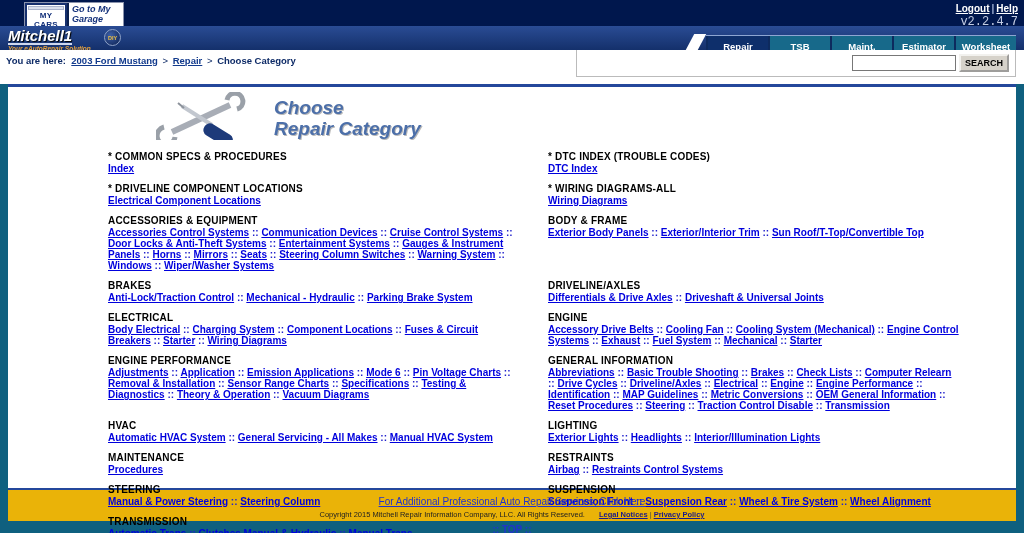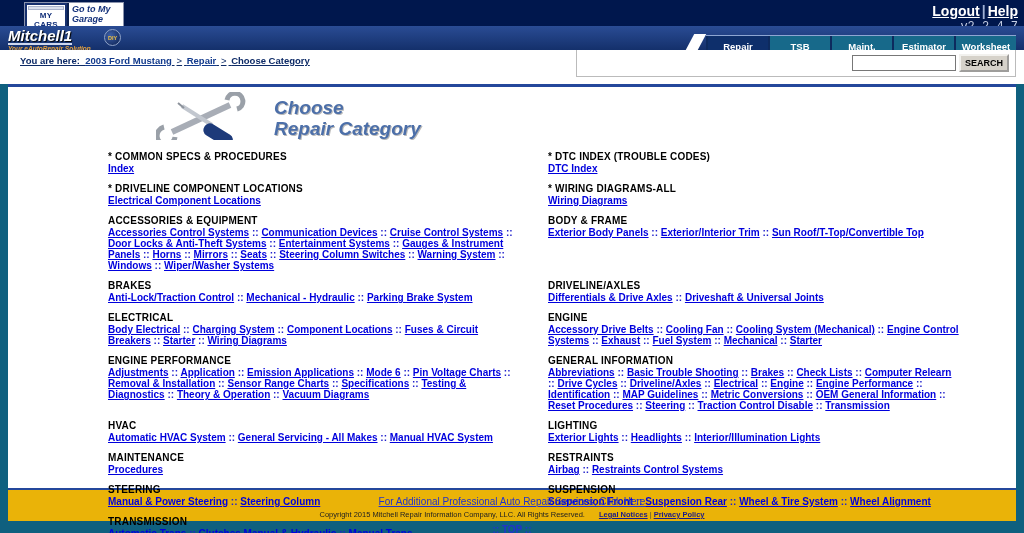--- a/index.html
+++ b/index.html
@@ -10,21 +10,21 @@
   .topbar { height:26px; background:#00174d; position:relative; }
   .garage-group { position:absolute; left:4px; top:2px; display:flex;
     border:1px solid #8a93ad; background:#fff;margin-left:20px; }
   .plate { width:42px; border:2px solid #16306e; background:#fff; padding:1px; }
   .plate-strip { height:4px; background:#d9dfec; border:1px solid #aab4cc; margin-bottom:1px; }
   .plate-text { font-size:8px; font-weight:bold; color:#12307a; text-align:center; letter-spacing:0.3px; }
   .garage-btn { width:56px; background:#fff; border-left:2px solid #0a1f4d;
     font-style:italic; font-weight:bold; font-size:9px; line-height:10px;
     color:#12307a; padding:1px 3px; cursor:pointer; }
   .top-right { position:absolute; right:6px; top:3px; text-align:right; }
-  .session-links { font-size:14px; font-weight:bold; color:#fff; }
+  .session-links { font-size:10px; font-weight:bold; color:#fff; }
   .session-links a { color:#fff; text-decoration:underline; cursor:pointer; }
   .session-sep { color:#9fb0d4; padding:0 2px; }
   .version { font-size:12px; color:#c3cde3; margin-top:1px;font-family:Liberation Mono, monospace; }
 
   
   .brandbar { height:24px; background:linear-gradient(#2a4c94,#14306b); position:relative; }
   .logo { position:absolute; left:8px; top:1px; }
   .logo-text { font-style:italic; font-weight:bold; font-size:15px; color:#fff;
     text-shadow:1px 1px 1px #000; border-bottom:2px solid #cfd8ee; display:inline-block; line-height:14px; }
   .logo-tagline { font-size:6.5px; color:#e8a33d; font-style:italic; font-weight:bold; }
@@ -36,21 +36,21 @@
     border-top:1px solid #8ea6d2; }
   .tab-bar::before { content:''; position:absolute; left:-16px; top:-2px; bottom:0;
     width:12px; background:#fff; transform:skewX(-28deg); }
   .tab { width:62px; background:#17698a; border-left:2px solid #0d2a5e;
     text-align:center; cursor:pointer; }
   .tab.active { background:#0e2f6b; }
   .tab-label { color:#fff; font-size:9.5px; font-weight:bold; text-decoration:underline; line-height:14px; }
 
   
   .breadcrumb-band { height:34px; background:#fff; position:relative; }
-  .breadcrumb { padding:5px 0 0 20px; font-size:9.5px; font-weight:bold; color:#0d2a66;text-decoration:underline; }
+  .breadcrumb { padding:5px 0 0 6px; font-size:9.5px; font-weight:bold; color:#0d2a66; }
   .breadcrumb a { color:#123a8c; text-decoration:underline; cursor:pointer; }
   .bc-sep { color:#0d2a66; padding:0 2px; font-weight:normal; }
   .search-panel { position:absolute; top:0; right:8px; width:440px; height:27px;
     background:#fff; border:1px solid #bbb; border-top:none;
     display:flex; justify-content:flex-end; align-items:center; gap:3px; padding-right:6px; }
   .search-input { width:104px; height:16px; border:1px solid #777; font-size:10px; padding:0 2px; }
   .search-btn { height:18px; font-family:"Liberation Sans",sans-serif; font-size:9px; font-weight:bold;
     background:#d6d2ca; border:2px outset #f2f1ee; padding:0 4px; cursor:pointer; }
 
   

